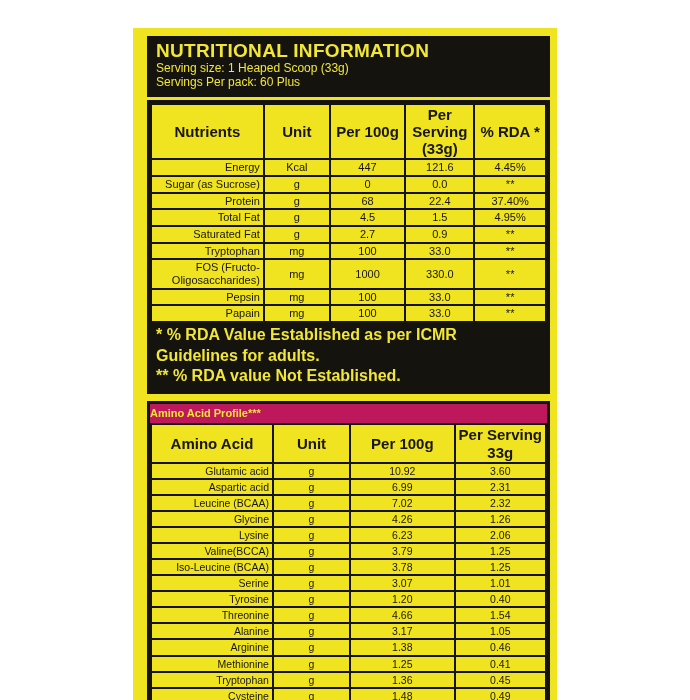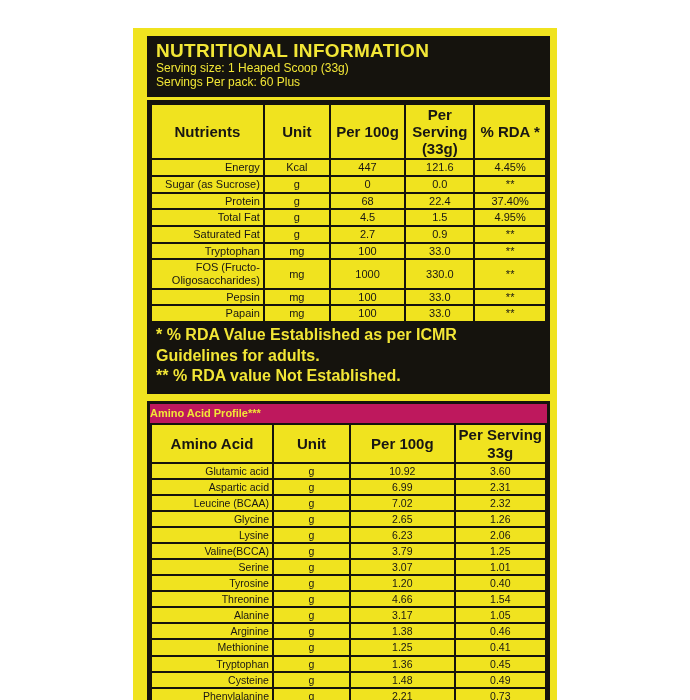--- a/index.html
+++ b/index.html
@@ -229,33 +229,39 @@
           </tr>
           <tr>
             <td class="left">Leucine (BCAA)</td>
             <td>g</td>
             <td>7.02</td>
             <td>2.32</td>
           </tr>
           <tr>
             <td class="left">Glycine</td>
             <td>g</td>
-            <td>2.65</td>
+            <td>4.26</td>
             <td>1.26</td>
           </tr>
           <tr>
             <td class="left">Lysine</td>
             <td>g</td>
             <td>6.23</td>
             <td>2.06</td>
           </tr>
           <tr>
             <td class="left">Valine(BCCA)</td>
             <td>g</td>
             <td>3.79</td>
+            <td>1.25</td>
+          </tr>
+          <tr>
+            <td class="left">Iso-Leucine (BCAA)</td>
+            <td>g</td>
+            <td>3.78</td>
             <td>1.25</td>
           </tr>
           <tr>
             <td class="left">Serine</td>
             <td>g</td>
             <td>3.07</td>
             <td>1.01</td>
           </tr>
           <tr>
             <td class="left">Tyrosine</td>

